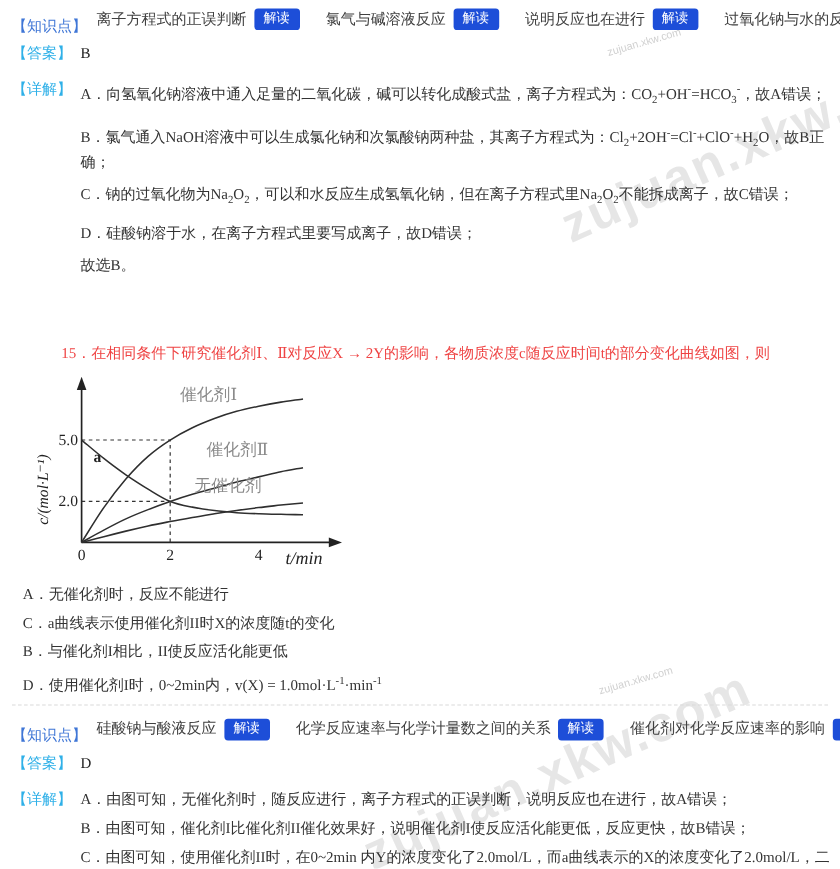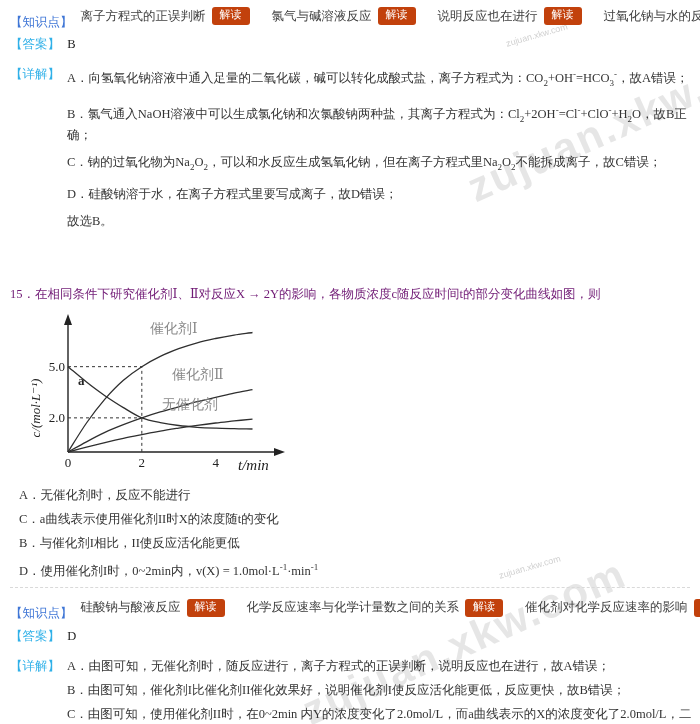--- a/index.html
+++ b/index.html
@@ -8,36 +8,36 @@
     background:#fff;box-sizing:border-box;padding:6px 10px 0 10px;
     font-family:"Liberation Serif","DejaVu Serif",serif;
     font-size:12.5px;color:#333;
   }
   
   .kp-row{display:flex;align-items:center;flex-wrap:nowrap;height:20px;margin-bottom:10px;white-space:nowrap;}
   .kp-label{color:#3f76d6;margin-right:8px;margin-top:12px;}
   .kp-item{display:flex;align-items:center;margin-right:22px;}
   .kp-item .kp-text{color:#404040;margin-right:6px;}
   .interpret-btn{
-    display:inline-block;background:#c2410c;color:#fff;border:none;
+    display:inline-block;background:#1d4ed8;color:#fff;border:none;
     font-size:11px;line-height:15px;padding:1px 8px 2px 8px;border-radius:3px;
-    font-family:Liberation Mono, monospace;cursor:pointer;
+    font-family:Liberation Sans, sans-serif;cursor:pointer;
   }
   .ans-row{height:18px;margin-bottom:12px;}
   .ans-label{color:#2fb0e8;}
   .ans-value{color:#222;margin-left:4px;}
   
   .detail{position:relative;}
   .detail-label{position:absolute;left:0;top:0;color:#2fb0e8;}
   .detail-body{margin-left:57px;width:630px;}
   .dline{line-height:17px;margin-bottom:10px;}
   .dline2{line-height:17px;margin-bottom:7px;}
   sub,sup{font-size:9px;}
   
-  .question{margin-top:54px;line-height:20px;color:#701a75;}
+  .question{margin-top:54px;line-height:20px;color:#ef4444;margin-left:41px;}
   .chart-wrap{margin:8px 0 0 16px;width:290px;}
   .options{margin-top:5px;padding-left:9px;}
   .opt{line-height:16px;margin-bottom:8px;color:#333;}
   .sep{border-top:1px dashed #d9d9d9;margin-top:4px;}
   .kp-row.second{margin-top:10px;}
   
   .wm{position:absolute;color:rgba(160,160,160,0.26);font-weight:bold;
       font-family:"Liberation Sans","DejaVu Sans",sans-serif;
       transform:rotate(-24deg);pointer-events:none;white-space:nowrap;z-index:0;}
   .wm.big{font-size:42px;letter-spacing:2px;}

